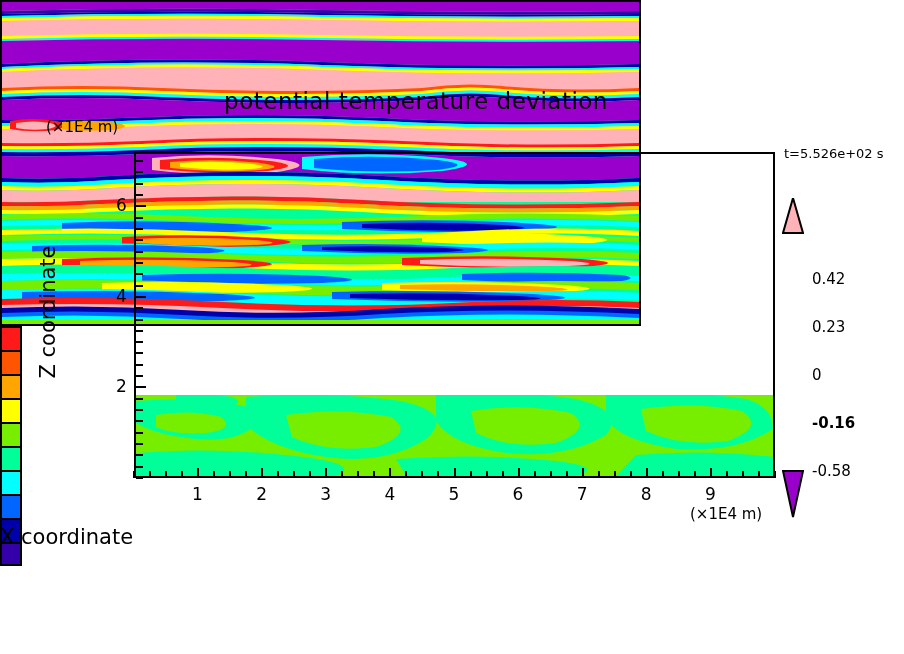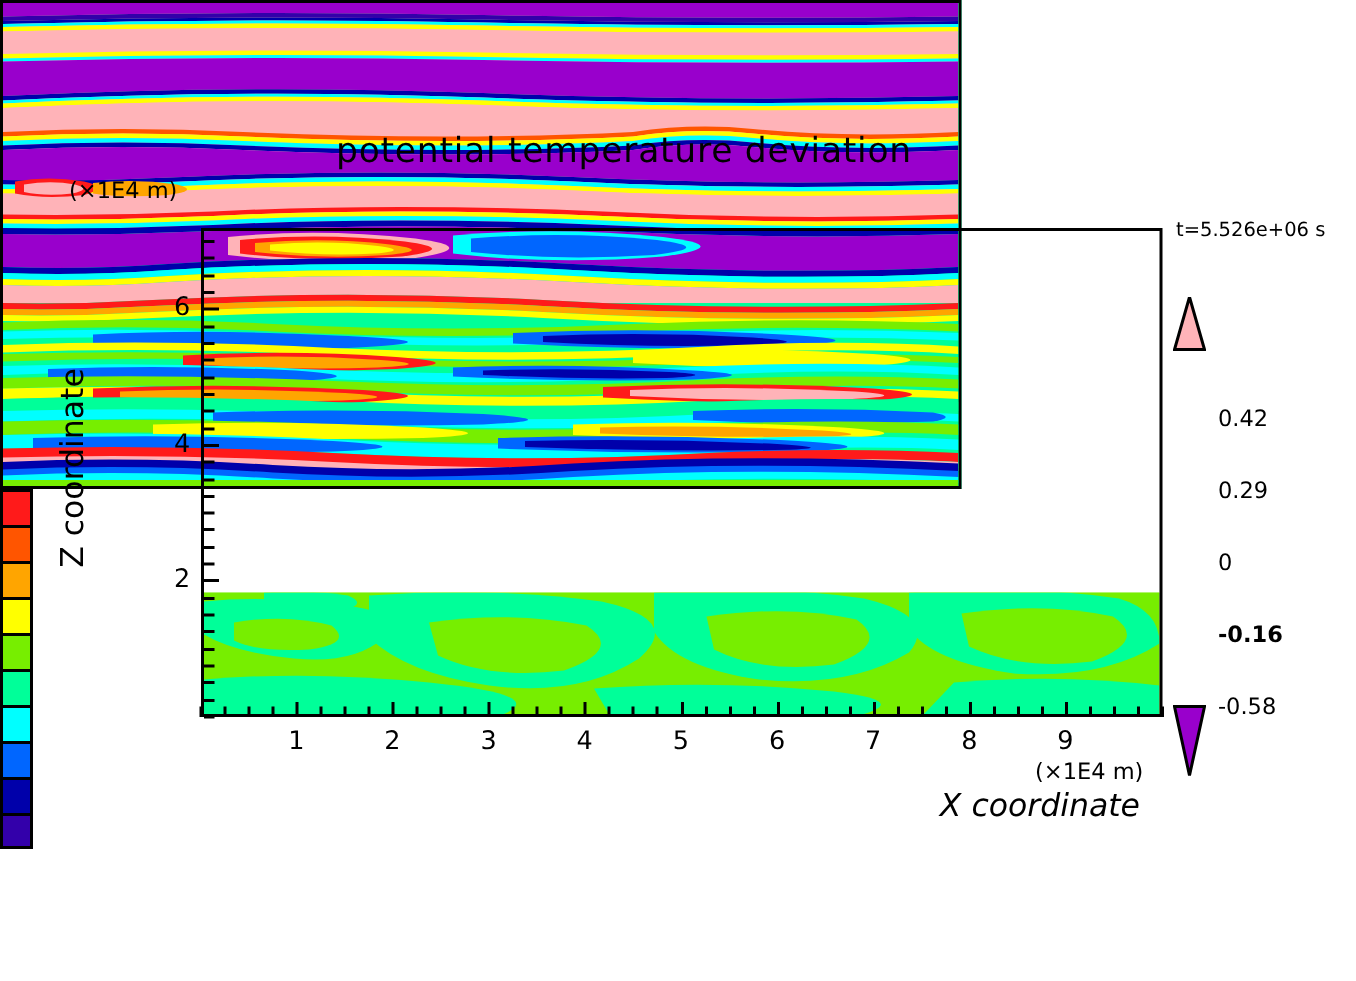--- a/index.html
+++ b/index.html
@@ -3,40 +3,40 @@
 <meta charset="utf-8">
 <style>
   html,body{margin:0;padding:0;background:#fff;}
   body{width:904px;height:654px;position:relative;
        font-family:"DejaVu Sans", sans-serif;color:#000;overflow:hidden;}
   .abs{position:absolute;}
   #title{left:0;top:88px;width:832px;text-align:center;font-size:23px;letter-spacing:.5px;}
   #zunit{left:46px;top:118px;font-size:15px;}
   #xunit{left:690px;top:505px;font-size:15px;}
   #tlabel{left:784px;top:146px;font-size:13px;}
-  #xaxis-title{left:0;top:525px;width:760px;text-align:right;font-size:21px;font-style:italic;}
+  #xaxis-title{left:0;top:525px;width:760px;text-align:left;font-size:21px;}
   #yaxis-title{left:-62px;top:300px;width:220px;text-align:center;font-size:21px;
                transform:rotate(-90deg);transform-origin:center;}
   #plot{left:134px;top:152px;width:641px;height:326px;border:2px solid #000;
         box-sizing:border-box;overflow:hidden;background:#00ff99;}
   #plot svg{display:block;}
   .tick{position:absolute;background:#000;}
   .xtl,.ytl{position:absolute;font-size:17px;}
   #cbar{left:782px;top:232px;width:22px;height:240px;border:2px solid #000;
         box-sizing:border-box;overflow:hidden;}
   .cband{width:100%;border-bottom:2px solid #000;box-sizing:border-box;}
   .cbl{position:absolute;font-size:15px;left:812px;}
   .arrow{position:absolute;left:782px;width:22px;}
 </style>
 </head>
 <body>
 
 <div id="title" class="abs">potential temperature deviation</div>
 <div id="zunit" class="abs">(×1E4 m)</div>
-<div id="tlabel" class="abs">t=5.526e+06 s</div>
+<div id="tlabel" class="abs">t=5.526e+02 s</div>
 
 <div id="plot">
   <svg width="637" height="322" viewBox="0 0 637 322" preserveAspectRatio="none">
     <defs>
       <clipPath id="pc">
           <rect x="0" y="0" width="637" height="322"></rect>
         </clipPath>
     </defs>
     <g clip-path="url(#pc)">
       <rect x="0" y="0" width="637" height="322" fill="#00ff99"></rect>
@@ -295,17 +295,17 @@
       <polygon points="11,0 21,35 1,35" fill="#ffb3b8" stroke="#000" stroke-width="2"></polygon>
     </svg>
 </div>
 <div class="arrow" style="top:470px;height:48px;">
   <svg width="22" height="48" viewBox="0 0 22 48">
       <polygon points="1,1 21,1 11,47" fill="#9900cc" stroke="#000" stroke-width="2"></polygon>
     </svg>
 </div>
 <div id="cblabels">
     <div class="cbl" style="top: 270px;">0.42</div>
-    <div class="cbl" style="top: 318px;">0.29</div>
+    <div class="cbl" style="top: 318px;">0.23</div>
     <div class="cbl" style="top: 366px;">0</div>
     <div class="cbl" style="top: 414px; font-weight: bold;">-0.16</div>
     <div class="cbl" style="top: 462px;">-0.58</div>
   </div>
 
 </body></html>

